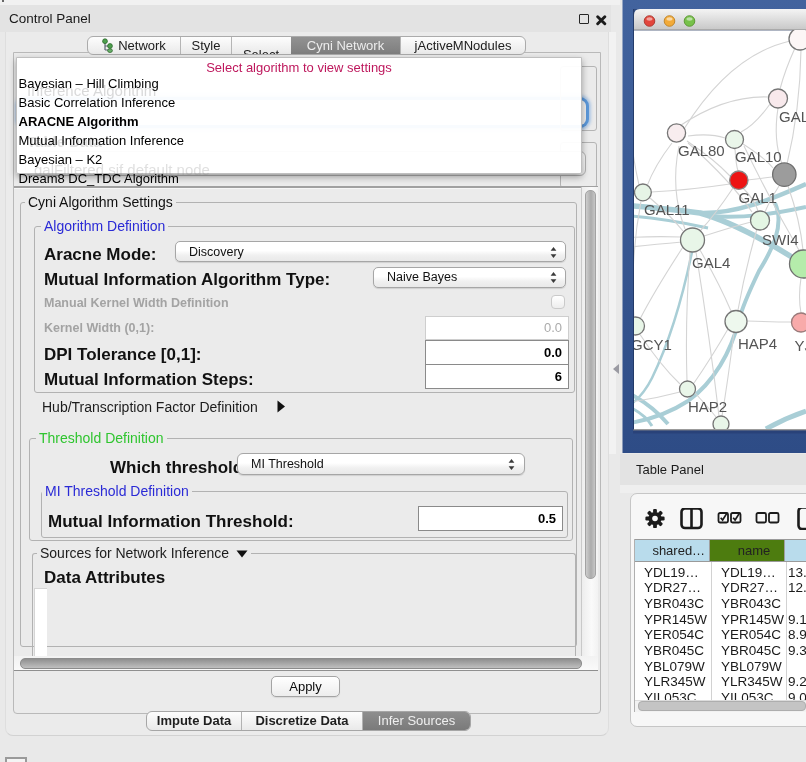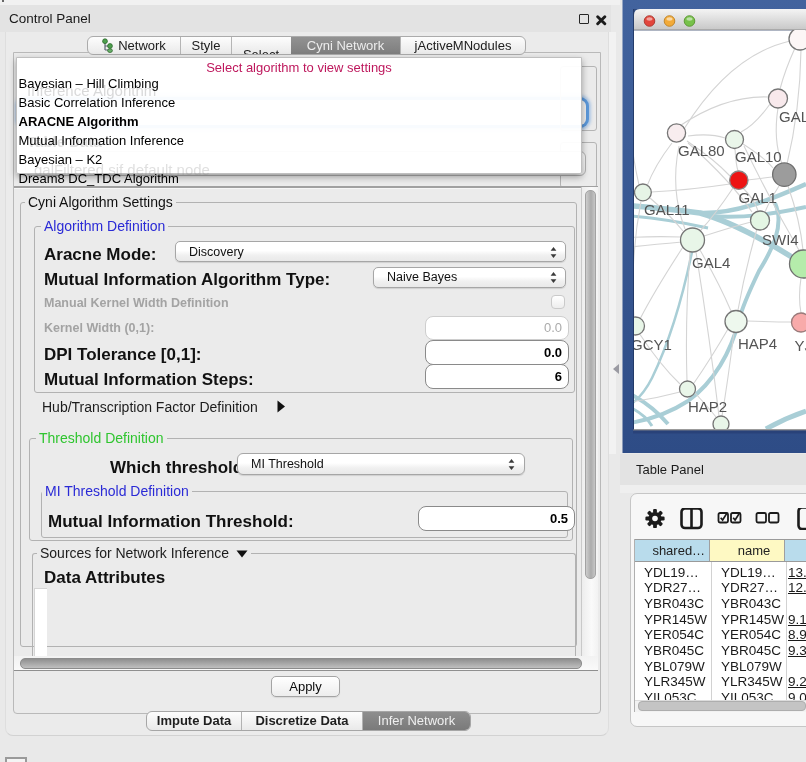--- a/index.html
+++ b/index.html
@@ -6,21 +6,21 @@
   #root{position:relative;width:806px;height:762px;background:#e9e9e9;overflow:hidden;
         font-family:"Liberation Sans",sans-serif;-webkit-font-smoothing:antialiased;}
   .abs{position:absolute;}
   .lbl{position:absolute;font-size:17px;font-weight:bold;color:#111;white-space:nowrap;}
   .lblgray{position:absolute;font-size:12.5px;font-weight:bold;color:#a3a3a3;white-space:nowrap;}
   .combo{position:absolute;border:1px solid #a6a6a6;border-radius:5px;
          background:linear-gradient(#ffffff 45%,#f0f0f0 70%,#e9e9e9);
          box-shadow:0 1px 1px rgba(0,0,0,0.12);}
   .combo .ct{position:absolute;left:13px;top:0;height:100%;display:flex;align-items:center;
          font-size:12.5px;color:#101010;white-space:nowrap;}
-  .tf{position:absolute;background:#ffffff;border-radius:8px;}
+  .tf{position:absolute;background:#ffffff;}
   .tf .tv{position:absolute;right:6px;top:0;height:100%;display:flex;align-items:center;font-size:13px;}
   .grp{position:absolute;border:1px solid #b2b2b2;border-radius:3px;}
   .gtitle{position:absolute;font-size:14px;background:#ebebeb;padding:0 3px;white-space:nowrap;line-height:16px;}
   .arrows{position:absolute;width:9px;}
 </style>
 </head>
 <body>
 <div id="root">
 
   <div class="abs" style="left:0;top:0;width:620px;height:762px;background:#e9e9e9;"></div>
@@ -123,21 +123,21 @@
     <div class="ct">MI Threshold</div>
     <svg class="arrows" style="right:8px;top:5px;" width="7" height="11" viewBox="0 0 7 11">
       <path d="M3.5,0 L6.4,3.8 L0.6,3.8 Z" fill="#3a3a3a"></path>
         <path d="M3.5,11 L0.6,7.2 L6.4,7.2 Z" fill="#3a3a3a"></path>
     </svg>
   </div>
 
   <div class="grp" style="left:41px;top:491px;width:525px;height:45px;"></div>
   <div class="gtitle" style="left:42px;top:483px;color:#2a2ad6;">MI Threshold Definition</div>
   <div class="lbl" style="left:48px;top:511.5px;">Mutual Information Threshold:</div>
-  <div class="tf" style="left:418px;top:506px;width:143px;height:23px;border:1px solid #8a8a8a;padding-left:12px;">
+  <div class="tf" style="left:418px;top:506px;width:143px;height:23px;border:1px solid #8a8a8a;">
     <div class="tv" style="color:#000;font-weight:bold;">0.5</div>
     </div>
 
   <div class="grp" style="left:32px;top:553px;width:542px;height:110px;border-bottom:none;border-radius:3px 3px 0 0;"></div>
   <div class="gtitle" style="left:37px;top:545px;color:#1c1c1c;">Sources for Network Inference
     <svg width="12" height="8" viewBox="0 0 12 8" style="margin-left:3px;">
         <path d="M0.5,0.5 L11.5,0.5 L6,7.5 Z" fill="#111"></path>
       </svg>
   </div>
   <div class="lbl" style="left:44px;top:568px;">Data Attributes</div>
@@ -166,21 +166,21 @@
 
   <div class="abs" style="left:271px;top:676px;width:67px;height:19px;border:1px solid #a4a4a4;border-radius:5px;
        background:linear-gradient(#ffffff,#ededed);display:flex;align-items:center;justify-content:center;
        font-size:13px;color:#0a0a0a;box-shadow:0 1px 1px rgba(0,0,0,0.08);">Apply</div>
 
   <div class="abs" style="left:146px;top:710.5px;width:323px;height:18px;display:flex;
        border:1px solid #a6a6a6;border-radius:6px;overflow:hidden;
        background:linear-gradient(#fdfdfd,#e9e9e9);font-size:13px;font-weight:bold;color:#1f1f1f;">
     <div style="width:94px;display:flex;align-items:center;justify-content:center;border-right:1px solid #b2b2b2;">Impute Data</div>
     <div style="width:120px;display:flex;align-items:center;justify-content:center;border-right:1px solid #b2b2b2;">Discretize Data</div>
-    <div style="flex:1;display:flex;align-items:center;justify-content:center;background:linear-gradient(#8e8e8e,#7a7a7a);color:#efefef;font-weight:normal;">Infer Network</div>
+    <div style="flex:1;display:flex;align-items:center;justify-content:center;background:linear-gradient(#8e8e8e,#7a7a7a);color:#efefef;font-weight:normal;">Infer Sources</div>
   </div>
 
   <div class="abs" style="left:5px;top:757px;width:18px;height:10px;border:2px solid #9a9a9a;background:#f4f4f4;"></div>
 
   <svg class="abs" style="left:620px;top:0;" width="186" height="453" viewBox="0 0 186 453">
     <defs>
       <linearGradient id="desk" x1="0" y1="0" x2="0" y2="1">
         <stop offset="0" stop-color="#42639e"></stop>
           <stop offset="1" stop-color="#2e4c86"></stop>
       </linearGradient>
@@ -341,29 +341,29 @@
       <rect x="124" y="5" width="9.5" height="9.5" rx="1.5" stroke-width="1.8"></rect>
     </g>
 
     <rect x="153.5" y="-0.5" width="17" height="21.5" rx="3.5" fill="none" stroke="#1b1b1b" stroke-width="2.6"></rect>
   </svg>
 
   <div class="abs" style="left:633.5px;top:538.5px;width:172.5px;height:173.5px;background:#fff;border-left:1px solid #b0b0b0;overflow:hidden;">
 
     <div style="position:absolute;left:0;top:0;width:100%;height:23px;border-top:1px solid #9a9a9a;border-bottom:1px solid #9a9a9a;box-sizing:border-box;font-size:13px;color:#222;">
       <div style="position:absolute;left:0;top:0;width:75.5px;height:100%;background:#b9dcec;border-right:1px solid #9f9f9f;box-sizing:border-box;display:flex;align-items:center;justify-content:center;text-indent:14px;">shared…</div>
-      <div style="position:absolute;left:75.5px;top:0;width:75px;height:100%;background:#fef9c3;border-right:1px solid #9f9f9f;box-sizing:border-box;display:flex;align-items:center;justify-content:center;text-indent:14px;">name</div>
+      <div style="position:absolute;left:75.5px;top:0;width:75px;height:100%;background:#4d7c0f;border-right:1px solid #9f9f9f;box-sizing:border-box;display:flex;align-items:center;justify-content:center;text-indent:14px;">name</div>
       <div style="position:absolute;left:150.5px;top:0;width:22px;height:100%;background:#b9dcec;"></div>
     </div>
 
     <div style="position:absolute;left:0;top:23px;width:100%;height:138.5px;overflow:hidden;font-size:13.5px;color:#1a1a1a;">
       <div style="position:absolute;left:76px;top:0;width:1px;height:100%;background:#d2d2d2;"></div>
       <div style="position:absolute;left:151px;top:0;width:1px;height:100%;background:#d2d2d2;"></div>
       <div style="position:absolute;left:9.5px;top:3px;line-height:15.7px;white-space:nowrap;">YDL19…<br>YDR27…<br>YBR043C<br>YPR145W<br>YER054C<br>YBR045C<br>YBL079W<br>YLR345W<br>YIL053C</div>
       <div style="position:absolute;left:86.5px;top:3px;line-height:15.7px;white-space:nowrap;">YDL19…<br>YDR27…<br>YBR043C<br>YPR145W<br>YER054C<br>YBR045C<br>YBL079W<br>YLR345W<br>YIL053C</div>
-      <div style="position:absolute;left:153.5px;top:3px;line-height:15.7px;white-space:nowrap;text-decoration:underline;">13.<br>12.<br><br>9.1<br>8.9<br>9.3<br><br>9.2<br>9.0</div>
+      <div style="position:absolute;left:153.5px;top:3px;line-height:15.7px;white-space:nowrap;">13.<br>12.<br><br>9.1<br>8.9<br>9.3<br><br>9.2<br>9.0</div>
     </div>
 
     <div style="position:absolute;left:0;top:161.5px;width:100%;height:12px;background:#f2f2f2;border-top:1px solid #dcdcdc;"></div>
     <div style="position:absolute;left:3px;top:162.5px;width:166px;height:7.5px;border-radius:4px;background:#c4c4c4;border:0.5px solid #aeaeae;"></div>
   </div>
 
 </div>
 
 </body></html>

